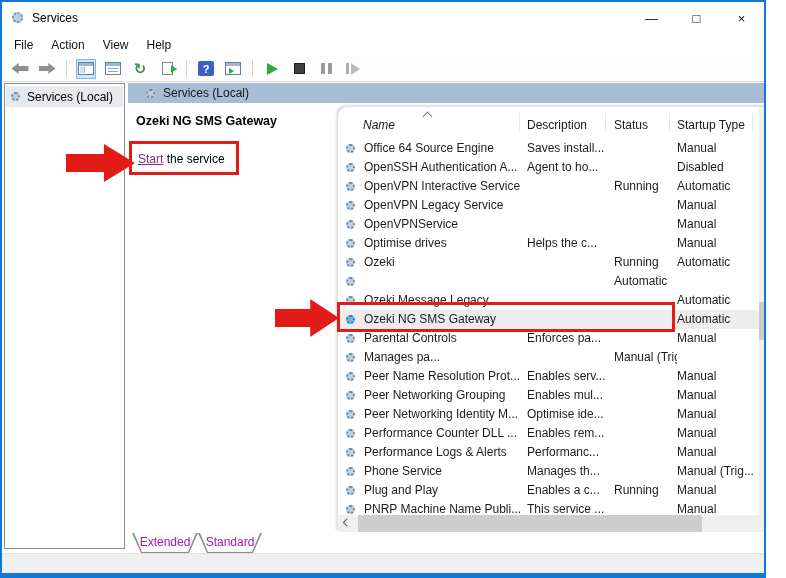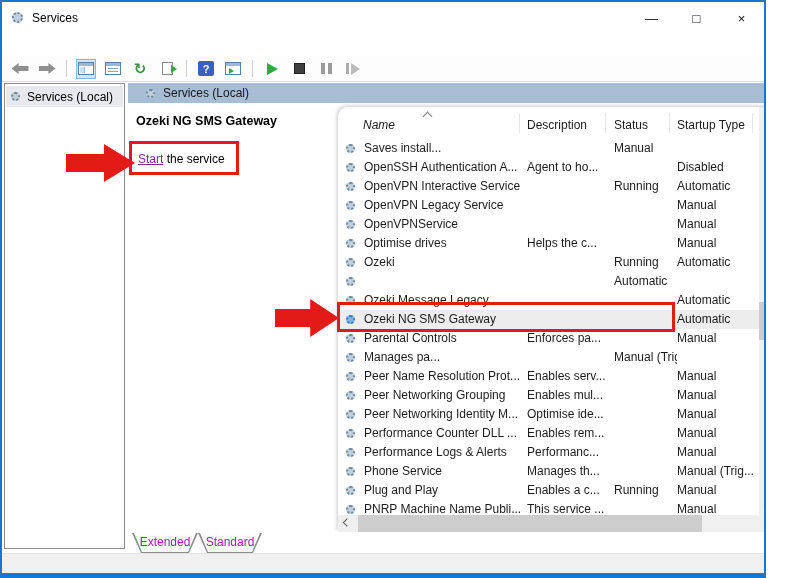--- a/index.html
+++ b/index.html
@@ -104,20 +104,26 @@
   <div class="titlebar">
     <span class="app-icon"><span class="gear big"></span></span>
     <span class="win-title">Services</span>
     <div class="controls">
       <span class="ctrl">—</span>
       <span class="ctrl">□</span>
       <span class="ctrl">×</span>
     </div>
   </div>
 
+  <div class="menubar">
+    <span class="menu-item">File</span>
+    <span class="menu-item">Action</span>
+    <span class="menu-item">View</span>
+    <span class="menu-item">Help</span>
+  </div>
 
   <div class="toolbar">
     <span class="tbtn">
         <span class="nav-arrow left"></span>
       </span>
     <span class="tbtn">
         <span class="nav-arrow right"></span>
       </span>
     <span class="tsep"></span>
     <span class="tbtn tb-active">
@@ -198,20 +204,21 @@
         <span class="hsep" style="left:267px"></span>
         <span class="hsep" style="left:331px"></span>
         <span class="hsep" style="left:414px"></span>
       </div>
 
       <div class="rows">
           <div class="row">
     <span class="ic">
               <span class="gear"></span>
             </span>
+    <span>Office 64 Source Engine</span>
     <span>Saves install...</span>
     <span></span>
     <span>Manual</span>
   </div>
           <div class="row">
     <span class="ic">
               <span class="gear"></span>
             </span>
     <span>OpenSSH Authentication A...</span>
     <span>Agent to ho...</span>

